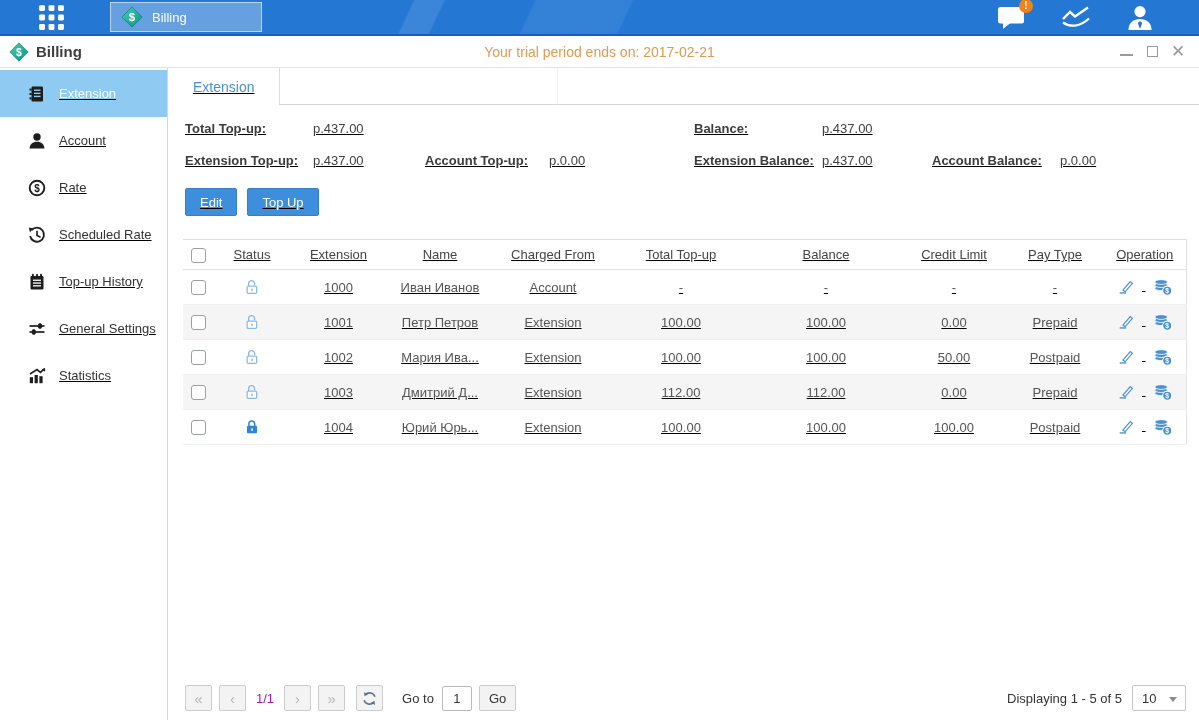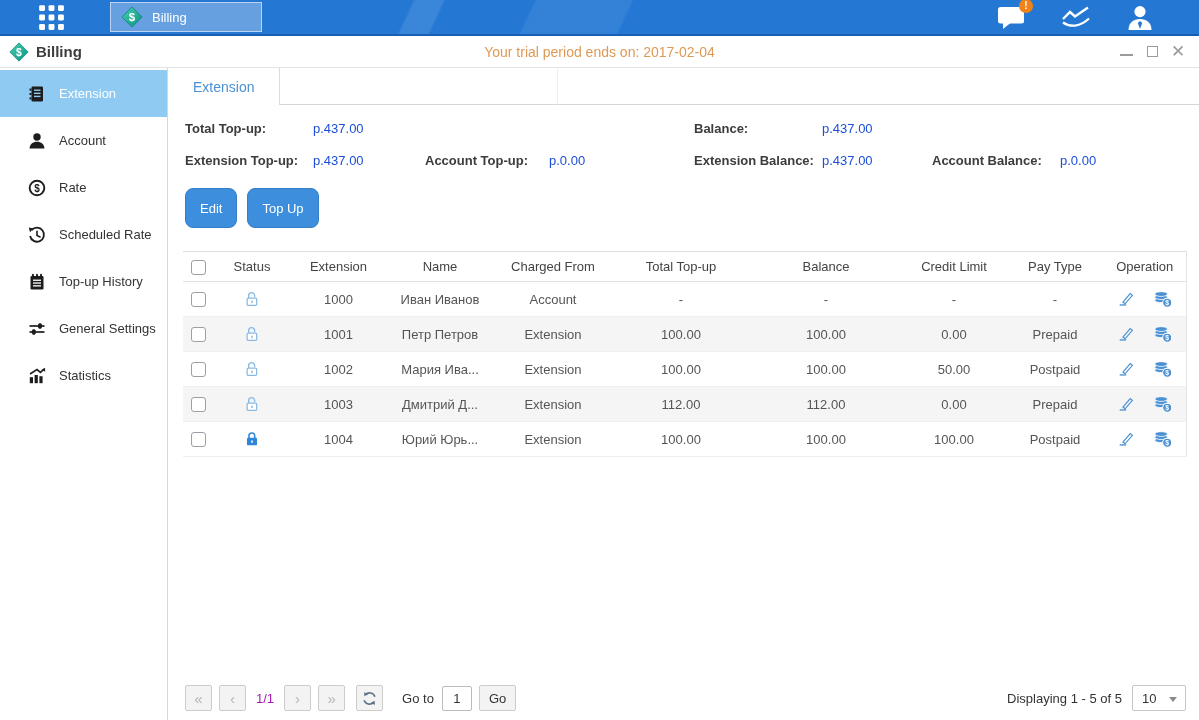--- a/index.html
+++ b/index.html
@@ -28,49 +28,49 @@
   .titlebar{height:32px;flex:0 0 32px;display:flex;align-items:center;padding:0 14px 0 9px;border-bottom:1px solid #e3e3e3;position:relative;background:#fff;}
   .titlebar .app-title{margin-left:7px;font-size:15px;font-weight:bold;color:#3d3d3d;}
   .trial-msg{position:absolute;left:50%;transform:translateX(-50%);color:var(--trial);font-size:14px;white-space:nowrap;}
   .win-controls{margin-left:auto;display:flex;align-items:center;gap:12px;}
   .wc{width:14px;height:14px;display:flex;align-items:center;justify-content:center;cursor:pointer;color:#9b9b9b;}
   .wc-min{border-bottom:2px solid #9b9b9b;width:13px;height:9px;}
   .wc-max{width:11px;height:11px;border:1.5px solid #9b9b9b;}
   .wc-close{font-size:17px;line-height:1;}
 
   
-  .app-body{flex:1;display:flex;min-height:0;}
+  .app-body{flex:1;display:flex;min-height:0;text-decoration:underline;}
   .sidebar{width:168px;flex:0 0 168px;border-right:1px solid #d7d7d7;padding-top:2px;background:#fff;}
   .side-item{height:47px;display:flex;align-items:center;gap:13px;padding-left:28px;font-size:13px;color:#333;cursor:pointer;}
   .side-item svg{flex:0 0 auto;color:#1d1d1d;}
   .side-item .inner{fill:#fff;}
   .side-item.active{background:var(--sidebar-selected);color:#fff;}
   .side-item.active .inner{fill:var(--sidebar-selected);}
 
   .content{flex:1;position:relative;background:#fff;min-width:0;}
 
   
   .tabstrip{height:37px;display:flex;}
   .tab{padding:0 25px;display:flex;align-items:center;font-size:14px;color:var(--link-blue);background:#fff;border-right:1px solid #dcdcdc;cursor:pointer;}
   .tab-ghost{width:278px;border-right:1px solid #efefef;border-bottom:1px solid #d6d6d6;}
   .tab-rest{flex:1;border-bottom:1px solid #d6d6d6;}
 
   
   .summary{margin-top:16px;padding-left:17px;display:grid;
     grid-template-columns:128px 112px 124px 145px 128px 110px 128px 1fr;row-gap:17px;font-size:13px;}
   .summary .lbl{font-weight:bold;color:#3c3c3c;white-space:nowrap;}
-  .summary .val{color:#1d4ed8;}
+  .summary .val{color:#404040;}
   .gc1{grid-column:1}.gc2{grid-column:2}.gc3{grid-column:3}.gc4{grid-column:4}
   .gc5{grid-column:5}.gc6{grid-column:6}.gc7{grid-column:7}.gc8{grid-column:8}
   .gr1{grid-row:1}.gr2{grid-row:2}
 
   
   .actions{margin:20px 0 0 17px;display:flex;gap:10px;}
-  .btn-primary{height:40px;padding:0 14px;background:var(--accent);border:1px solid var(--accent-border);
-    border-radius:8px;color:#fff;font-size:13px;font-family:inherit;cursor:pointer;}
+  .btn-primary{height:28px;padding:0 14px;background:var(--accent);border:1px solid var(--accent-border);
+    border-radius:2px;color:#fff;font-size:13px;font-family:inherit;cursor:pointer;}
 
   
   .data-table{width:1003px;margin:23px 0 0 15px;border-collapse:collapse;table-layout:fixed;}
   .data-table thead th{height:30px;border-top:1px solid #ddd;border-bottom:1px solid #e2e2e2;
     font-weight:normal;font-size:13px;color:#444;text-align:center;}
   .data-table td{height:35px;font-size:13px;color:#555;text-align:center;border-bottom:1px solid #efefef;
     white-space:nowrap;overflow:hidden;}
   .data-table td:last-child, .data-table th:last-child{border-right:1px solid #e3e3e3;}
   .data-table tbody tr:nth-child(even){background:var(--row-alt);}
   .cb{appearance:none;-webkit-appearance:none;width:15px;height:15px;border:1px solid #9aa0a6;border-radius:3px;background:#fff;cursor:pointer;vertical-align:middle;}
@@ -157,21 +157,21 @@
   </header>
 
   <div class="titlebar">
     <span style="display:flex">
       <svg viewBox="0 0 24 24" width="20" height="20">
         <polygon points="12,1 23,12 12,23 1,12" fill="url(#diamondGrad)" stroke="#0b7f74" stroke-width="0.8"></polygon>
         <text x="12" y="16.6" text-anchor="middle" font-size="12.5" font-weight="bold" fill="#fff" font-family="Liberation Sans, sans-serif">$</text>
       </svg>
     </span>
     <span class="app-title">Billing</span>
-    <span class="trial-msg">Your trial period ends on: 2017-02-04</span>
+    <span class="trial-msg">Your trial period ends on: 2017-02-21</span>
     <div class="win-controls">
       <span class="wc">
           <span class="wc-min"></span>
         </span>
       <span class="wc">
           <span class="wc-max"></span>
         </span>
       <span class="wc wc-close">✕</span>
     </div>
   </div>

